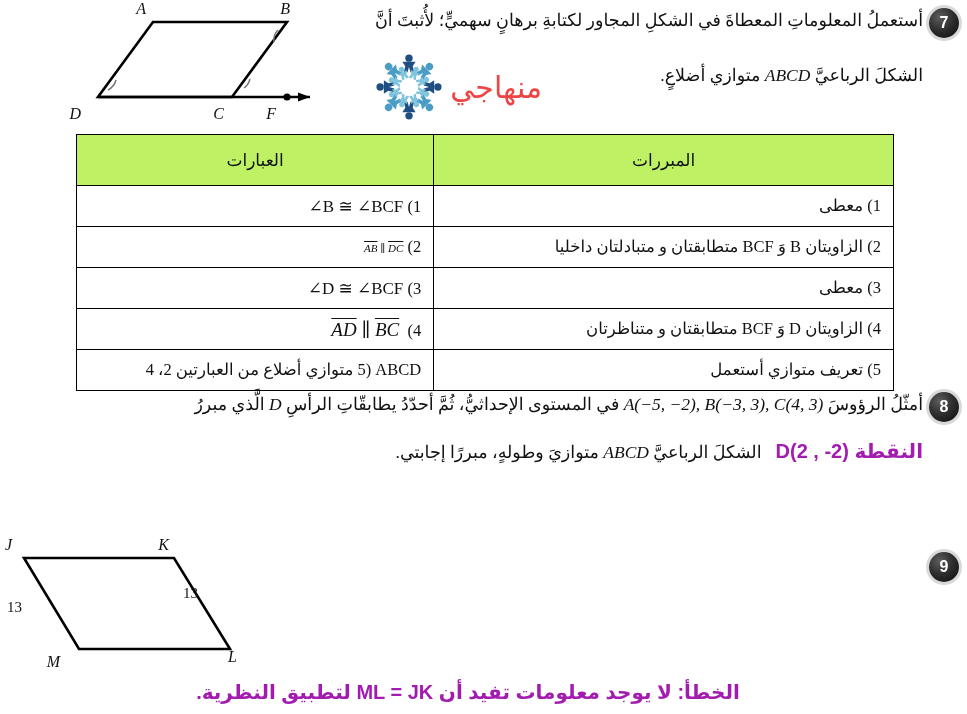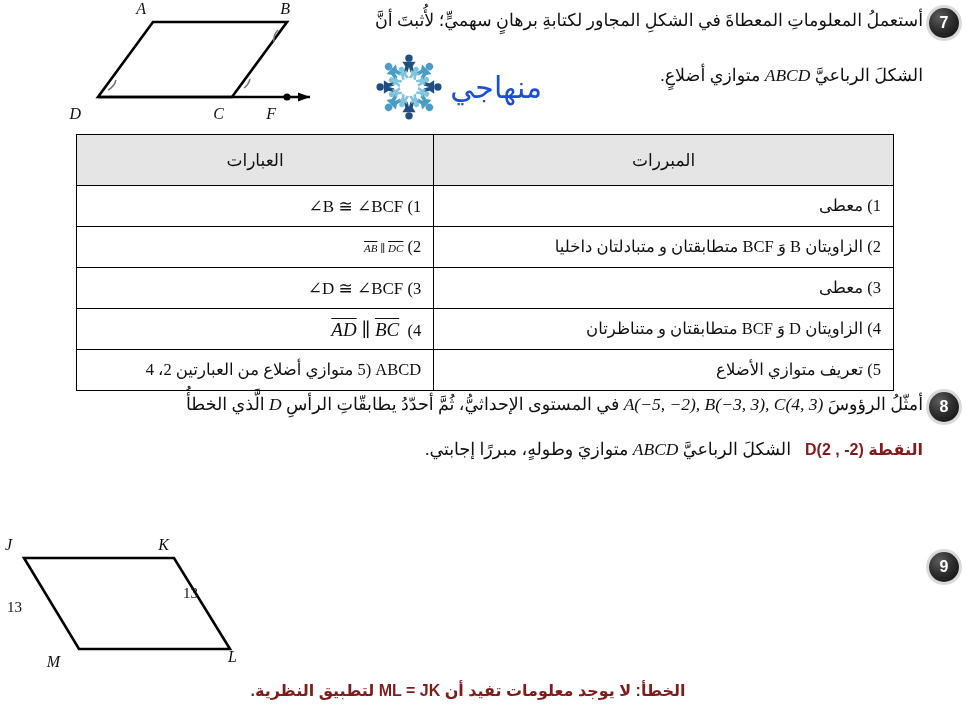--- a/index.html
+++ b/index.html
@@ -29,21 +29,21 @@
   }
 
   
   .ar{
     font-family:"Liberation Serif","DejaVu Serif",serif;
     direction:rtl;text-align:right;
     font-size:17.5px;line-height:1.65;
     color:#111;
   }
   .ar .mathit{font-style:italic;font-family:"Liberation Serif",serif;}
-  .red{color:#7f1d1d;font-weight:bold;font-family:"Liberation Sans","DejaVu Sans",sans-serif;font-size:16px;}
+  .red{color:#a21caf;font-weight:bold;font-family:"Liberation Sans","DejaVu Sans",sans-serif;font-size:20px;}
 
   
   #q7-text{position:absolute;right:44px;top:6px;width:580px;}
   #q7-badge{right:8px;top:8px;}
   #q7-line1{}
   #q7-line2{margin-top:26px;}
 
   #q8-badge{right:8px;top:392px;}
   #q8-text{position:absolute;right:44px;top:390px;width:910px;}
   #q8-line2{margin-top:16px;display:flex;flex-direction:row;align-items:baseline;gap:14px;justify-content:flex-start;}
@@ -51,21 +51,21 @@
 
   #q9-badge{right:8px;top:552px;}
   #q9-text{position:absolute;right:44px;top:548px;width:590px;}
   #q9-text .ln{margin-bottom:9px;}
   #q9-ans{position:absolute;right:44px;top:676px;width:910px;text-align:center;}
 
   
   #logo{position:absolute;left:357px;top:48px;width:185px;height:78px;display:flex;align-items:center;gap:4px;}
   #logo-word{
     font-family:"DejaVu Sans","Liberation Sans",sans-serif;
-    font-size:30px;color:#1d4ed8;direction:rtl;letter-spacing:-1px;
+    font-size:30px;color:#ef4444;direction:rtl;letter-spacing:-1px;
   }
   #logo-mark{width:74px;height:74px;position:relative;}
 
   
   #fig-abcd{position:absolute;left:10px;top:0px;width:320px;height:128px;}
   #fig-jklm{position:absolute;left:2px;top:528px;width:275px;height:148px;}
 
   
   #proof-table{
     position:absolute;left:76px;top:134px;
@@ -76,21 +76,21 @@
   }
   #proof-table th,#proof-table td{
     border:1.4px solid #000;
     padding:5px 12px;
     font-family:"Liberation Serif","DejaVu Serif",serif;
     font-size:16.5px;
     height:30px;
     vertical-align:middle;
   }
   #proof-table thead th{
-    background:#e5e5e5;
+    background:#bef264;
     text-align:center;
     font-weight:normal;
     font-size:17px;
     height:40px;
   }
   #proof-table td.col-statements{width:354px;text-align:right;}
   #proof-table td.col-reasons{width:464px;text-align:right;}
   #proof-table th.col-statements{width:354px;}
   #proof-table th.col-reasons{width:464px;}
   .it{}
@@ -280,38 +280,38 @@
       <tr>
         <td class="col-reasons">
           <span class="num-ltr">4</span><span>)&nbsp;</span><span>الزاويتان D  وَ  BCF متطابقتان و متناظرتان</span>
         </td>
         <td class="col-statements">
           <span class="num-ltr">4</span><span>)&nbsp;&nbsp;</span><span class="lat" style="font-size:19px"><span class="ov">AD</span> ∥ <span class="ov">BC</span></span>
         </td>
       </tr>
       <tr>
         <td class="col-reasons">
-          <span class="num-ltr">5</span><span>)&nbsp;</span><span>تعريف متوازي الأضلاع</span>
+          <span class="num-ltr">5</span><span>)&nbsp;</span><span>تعريف متوازي أستعمل</span>
         </td>
         <td class="col-statements">
           <span class="num-ltr">5</span><span>)&nbsp;</span><span>ABCD متوازي أضلاع من العبارتين 2، 4</span>
         </td>
       </tr>
     </tbody>
   </table>
 
   <div class="qbadge" id="q8-badge">8</div>
 
   <div id="q8-text">
     <div class="ar">
       <span>أمثّلُ الرؤوسَ</span>
       <span class="lat mathit">A(−5, −2), B(−3, 3), C(4, 3)</span>
       <span>في المستوى الإحداثيُّ، ثُمَّ أحدّدُ يطابقّاتِ الرأسِ</span>
       <span class="lat mathit">D</span>
-      <span>الَّذي الخطأُ</span>
+      <span>الَّذي مبررُ</span>
     </div>
     <div class="ar" id="q8-line2">
       <span class="red">النقطة (2- , 2)D</span>
       <span>
         <span>الشكلَ الرباعيَّ</span>
         <span class="lat mathit">ABCD</span>
         <span>متوازيَ وطولهٍ، مبررًا إجابتي.</span>
       </span>
     </div>
   </div>

